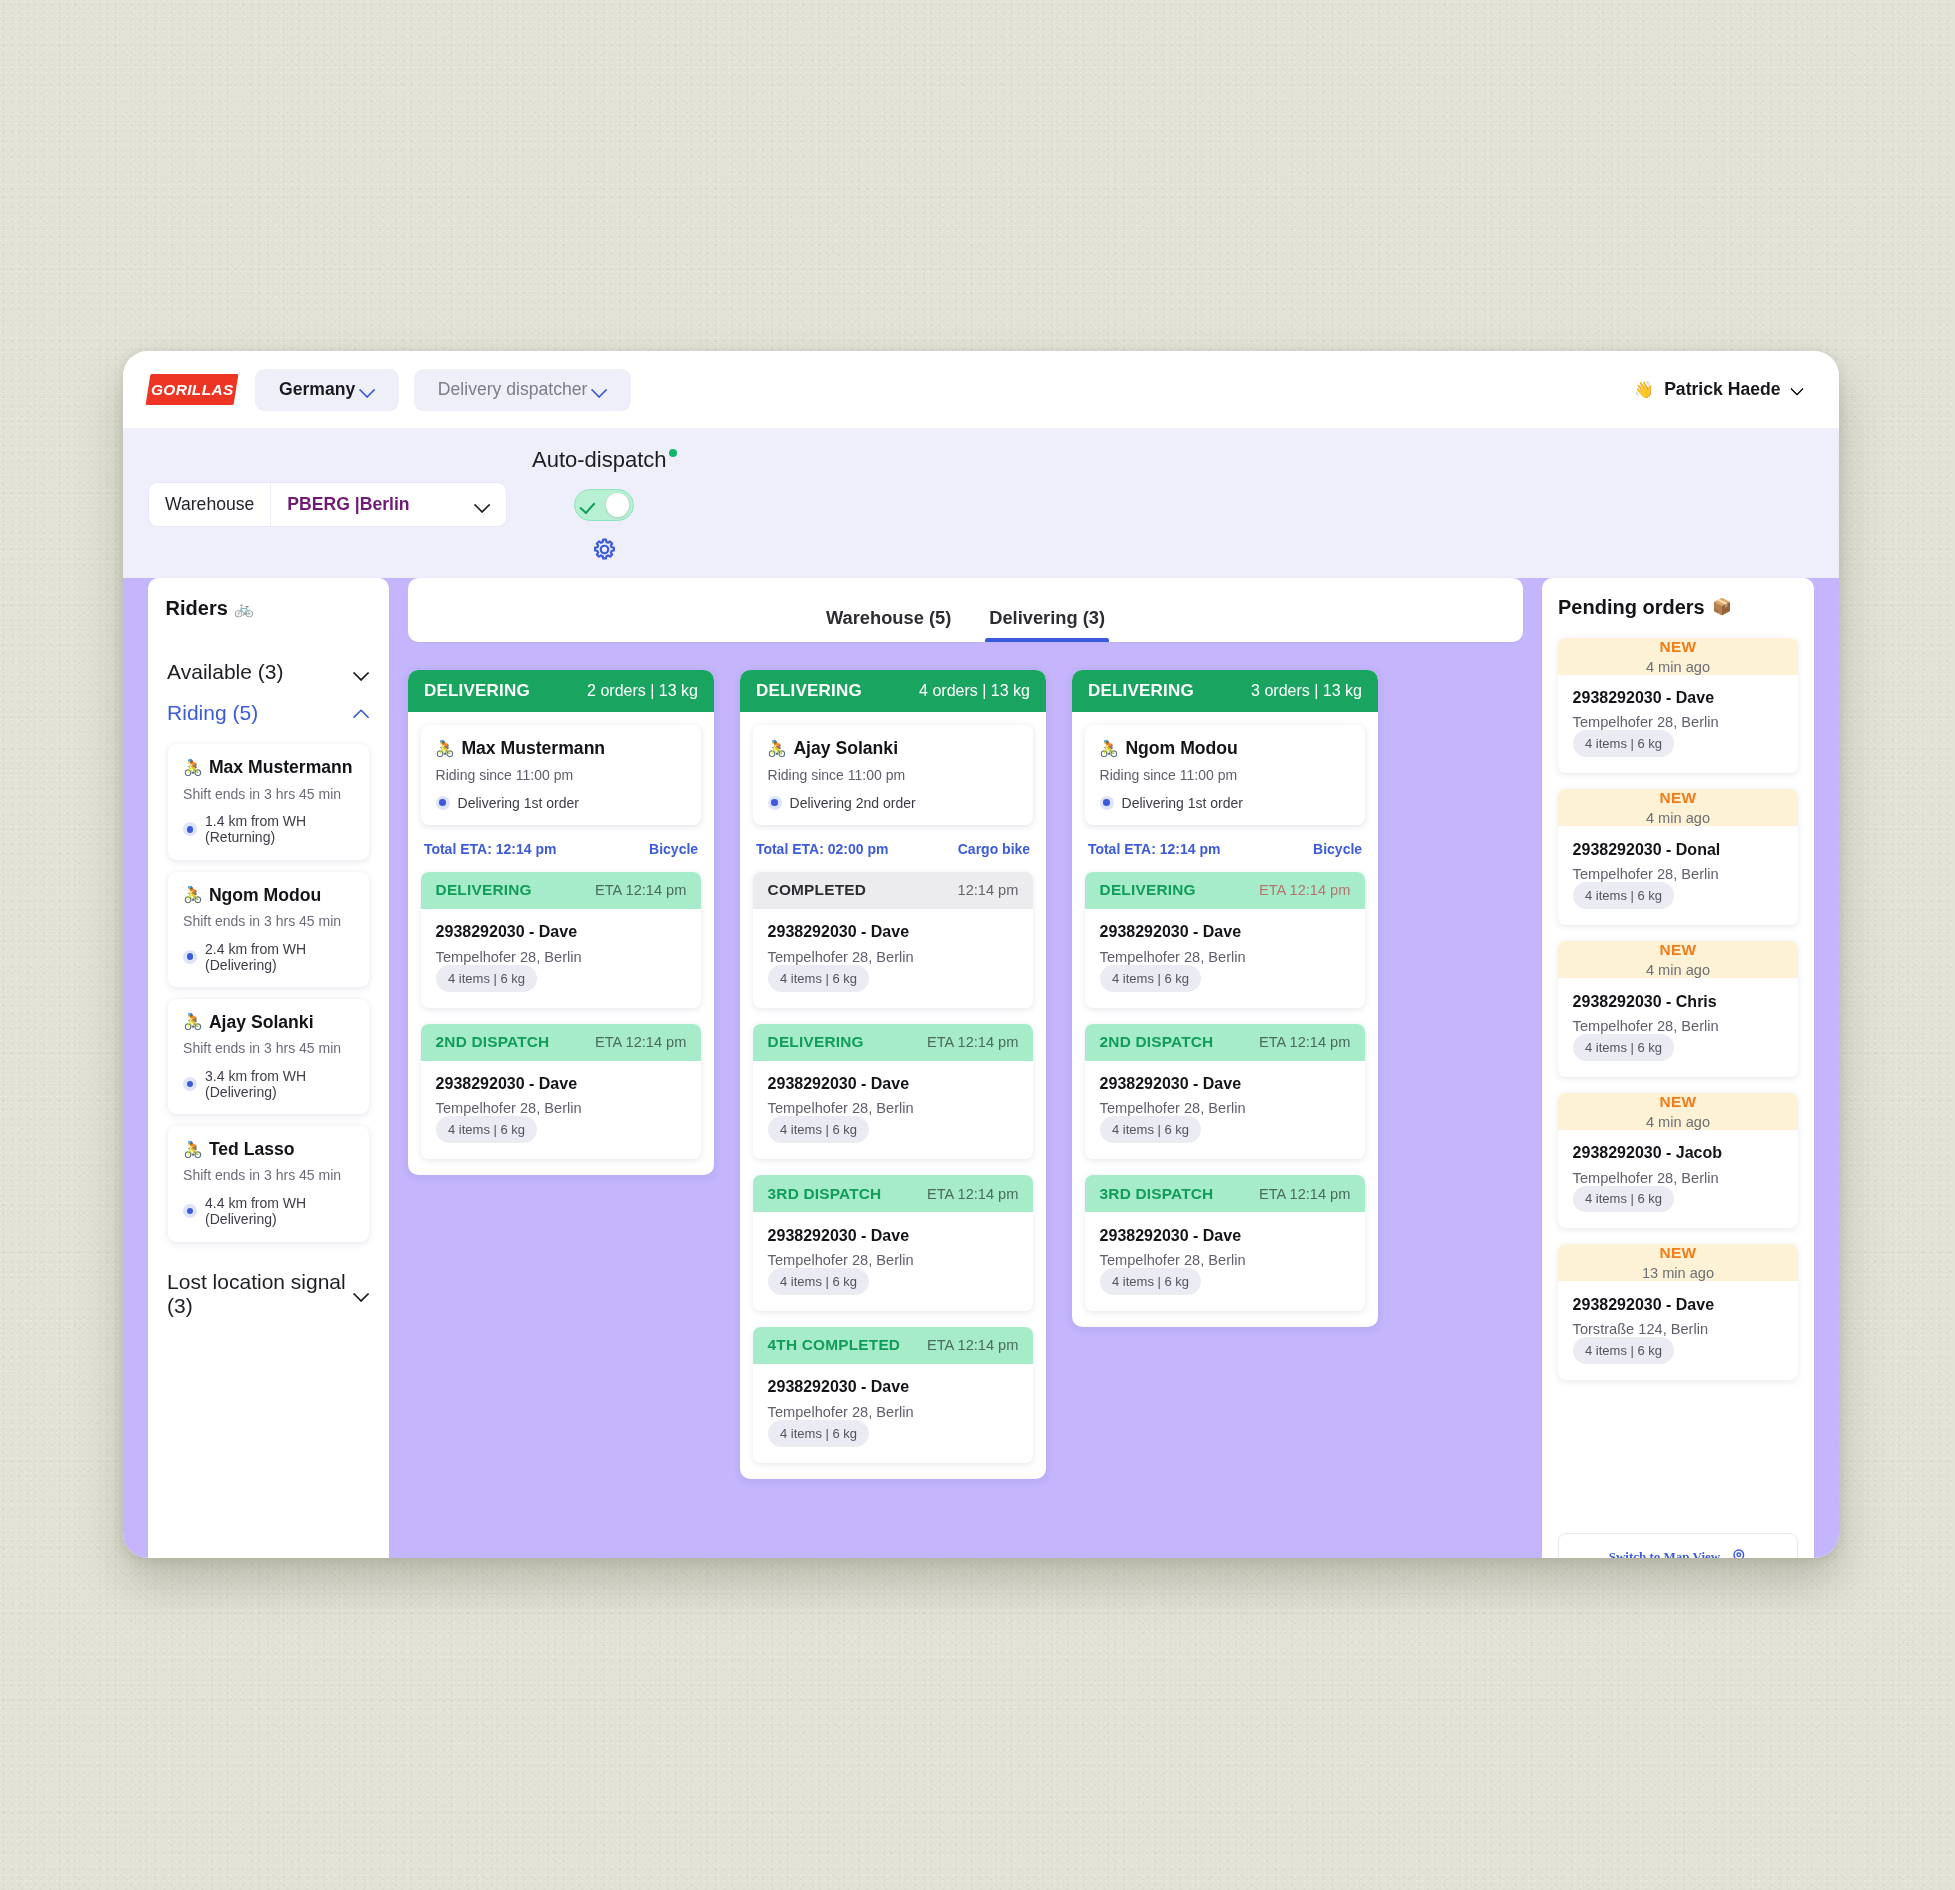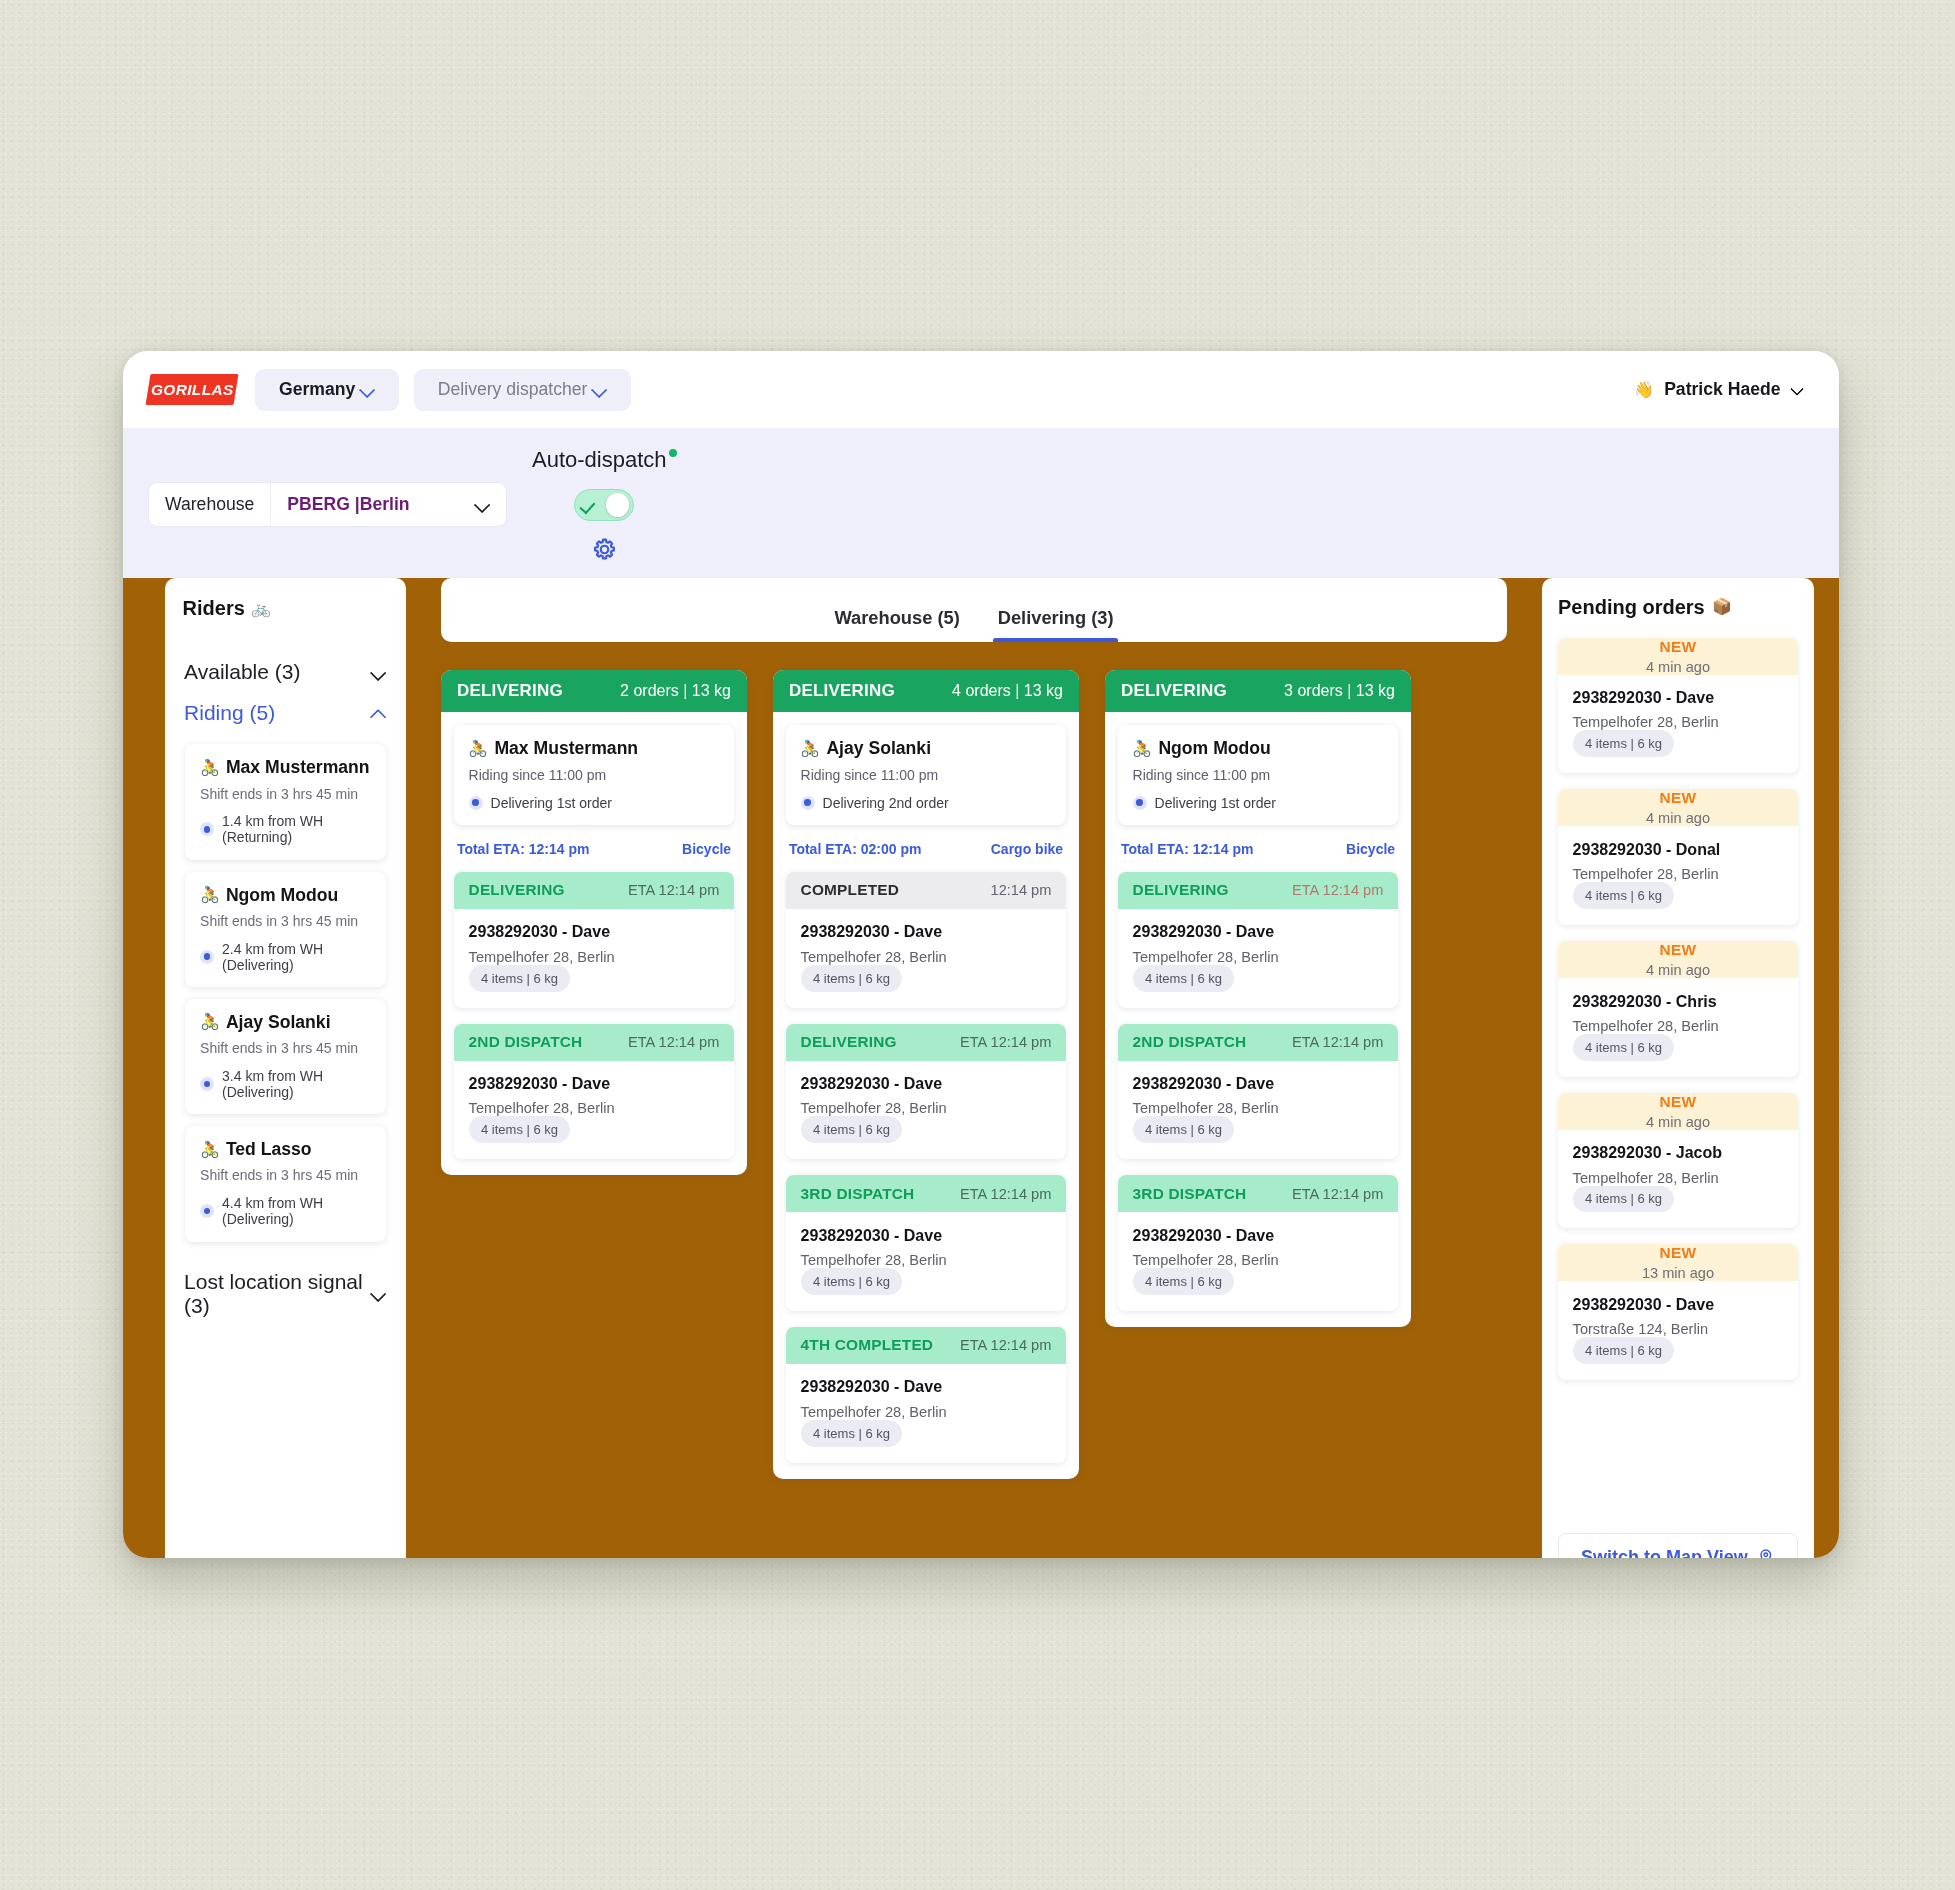--- a/index.html
+++ b/index.html
@@ -128,23 +128,23 @@
     transform: rotate(42deg);
   }
   .toggle .knob {
     width: 23.4px; height: 23.4px; border-radius: 50%;
     background: #fff; box-shadow: 0 0.7px 2.2px rgba(0,0,0,.2);
   }
   .gear { width: 25px; height: 25px; }
 
   
   .content {
-    background: #a16207;
-    padding: 0 25px 28px 42px;
-    display: flex; gap: 35px;
+    background: #c4b5fd;
+    padding: 0 25px 28px 25px;
+    display: flex; gap: 19px;
     height: calc(100% - 77px - 80px);
   }
 
   
   .riders {
     width: 241px; flex: none;
     background: #fff; border-radius: 10.2px;
     padding: 19px 17.6px;
     box-shadow: 0 0.7px 1.5px rgba(40,40,80,.05);
     overflow: hidden;
@@ -288,22 +288,23 @@
     padding: 0 14.6px;
     flex-direction: column;
   }
   .porder-head .new { font-size: 15.4px; font-weight: 800; color: #f07d17; letter-spacing: 0.3px; }
   .porder-head .ago { font-size: 14.6px; color: #6e6f78; }
   .porder-body { padding: 14.6px 14.6px 16px 14.6px; }
   .pending-spacer { flex: 1; min-height: 14.6px; }
   .map-btn {
     height: 48px; border: 0.7px solid #e6e7f1; border-radius: 8px;
     display: flex; align-items: center; justify-content: center; gap: 9.5px;
-    font-size: 18px; font-weight: 800; color: #3b5bdb;
+    font-size: 13px; font-weight: 800; color: #3b5bdb;
     background: #fff;
+    font-family: Liberation Serif, serif;
   }
   .pin { width: 17.6px; height: 17.6px; }
   .bike-emoji { font-size: 16px; line-height: 1; }
 </style>
 </head>
 <body>
 
 <div class="app-window">
 
   <div class="topbar">

